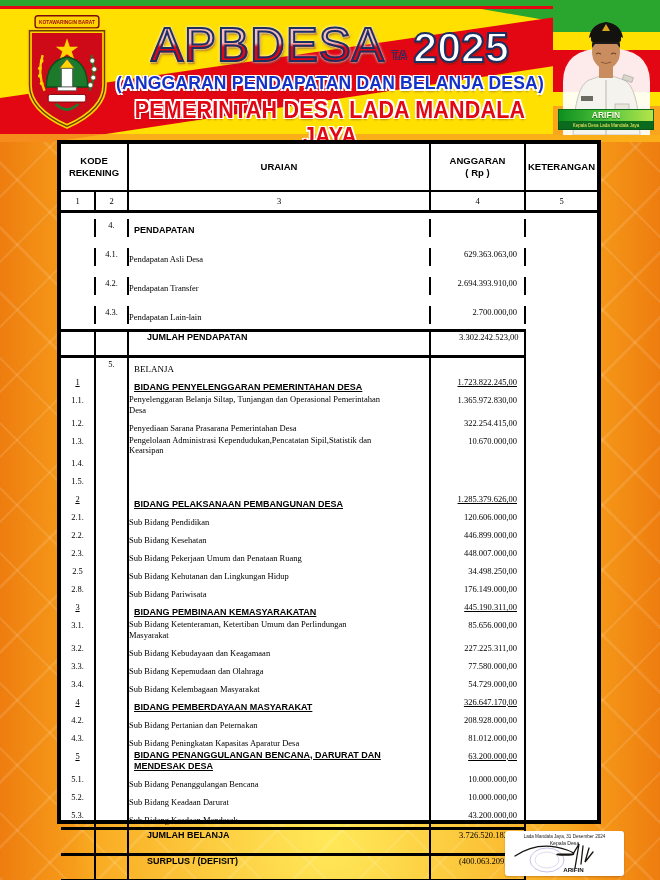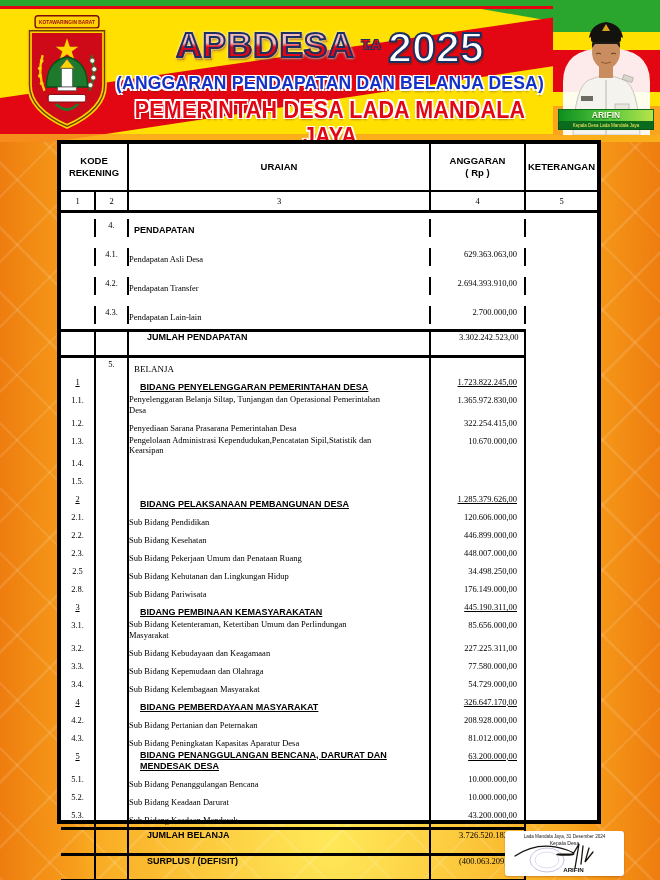--- a/index.html
+++ b/index.html
@@ -11,28 +11,28 @@
       repeating-linear-gradient(135deg, rgba(255,255,255,.11) 0 2.5px, rgba(255,255,255,0) 2.5px 46px),
       radial-gradient(60% 50% at 50% 95%, #ffe959 0%, rgba(255,233,89,0) 65%),
       linear-gradient(90deg,#ee7d0f,#f9a51d 14%,#fbb026 50%,#f9a51d 86%,#ee7d0f);
   }
   
   .headerbg{position:absolute;left:0;top:0;}
   .crest{position:absolute;left:20px;top:12px;width:94px;height:120px;}
   .titleblock{position:absolute;left:108px;top:12px;width:444px;text-align:center;}
   .titlerow{display:flex;align-items:flex-end;justify-content:center;gap:7px;height:58px;}
   .apb{
-    font-weight:bold;font-size:35px;line-height:50px;letter-spacing:1px;
+    font-weight:normal;font-size:48px;line-height:50px;letter-spacing:1px;
     background:linear-gradient(#f5bcbc 46%, #e30613 54%);
     -webkit-background-clip:text;background-clip:text;color:transparent;
     -webkit-text-stroke:2px #1c2f63;
     filter:drop-shadow(0 0 1.5px #ffffff) drop-shadow(1px 2px 0 rgba(120,30,10,.45));
   }
   .ta{
-    font-weight:bold;font-size:13px;color:#e30613;margin-bottom:18px;
+    font-weight:normal;font-size:10px;color:#e30613;margin-bottom:9px;
     text-shadow:-1px -1px 0 #1c2f63,1px -1px 0 #1c2f63,-1px 1px 0 #1c2f63,1px 1px 0 #1c2f63;
   }
   .year{
     font-weight:bold;font-size:43px;line-height:46px;color:#ffffff;
     -webkit-text-stroke:2px #1c2f63;
     filter:drop-shadow(1px 2px 0 rgba(120,30,10,.45));
   }
   .subtitle{
     margin-top:3px;font-weight:bold;font-size:17.5px;color:#1532c8;letter-spacing:.2px;
     text-shadow:-1.5px -1.5px 0 #fff,1.5px -1.5px 0 #fff,-1.5px 1.5px 0 #fff,1.5px 1.5px 0 #fff,0 2.5px 2px rgba(60,30,0,.35);
@@ -71,21 +71,21 @@
   .tblock.pembiayaan{padding:2px 0;}
   .tline{display:grid;grid-template-columns:35px 33px 1fr 95px;min-height:11px;align-items:start;}
   .c{border-right:2px solid #000;box-sizing:border-box;height:100%;}
   .c1,.c2{font-family:"Liberation Serif",serif;font-size:8.5px;text-align:center;padding-top:1px;}
   .cu{overflow:hidden;}
   .ca{font-family:"Liberation Serif",serif;font-size:8.5px;text-align:right;padding:1px 7px 0 0;}
   .lbl{display:inline-block;}
   .item .lbl{font-family:"Liberation Serif",serif;font-size:8.5px;line-height:10.5px;max-width:258px;}
   .caps .lbl{font-family:"Liberation Serif",serif;font-size:9px;padding-left:5px;}
   .head .lbl{font-weight:bold;font-size:9px;padding-left:5px;}
-  .bidang .lbl{font-weight:bold;font-size:9px;line-height:11px;padding-left:11px;text-decoration:underline;max-width:292px;}
+  .bidang .lbl{font-weight:bold;font-size:9px;line-height:11px;padding-left:5px;text-decoration:underline;max-width:292px;}
   .bidang .ca{text-decoration:underline;padding-left:11px;}
   .bidang .c1{text-decoration:underline;}
   .trow.total{display:grid;grid-template-columns:35px 33px 1fr 95px;align-items:center;min-height:23px;}
   .trow.total .tlabel{font-weight:bold;font-size:9px;padding-left:18px;}
   .trow.total .ca{padding-top:0;margin-left:28px;}
   
   .sigbox{position:absolute;left:505px;top:831px;width:119px;height:45px;background:#fff;border-radius:3px;
     box-shadow:0 1px 2px rgba(120,50,0,.35);text-align:center;overflow:hidden;}
   .sig-date{font-size:4.6px;line-height:6.5px;margin-top:2.5px;color:#222;}
   .sig-role{font-size:5.2px;line-height:6.5px;color:#222;}

